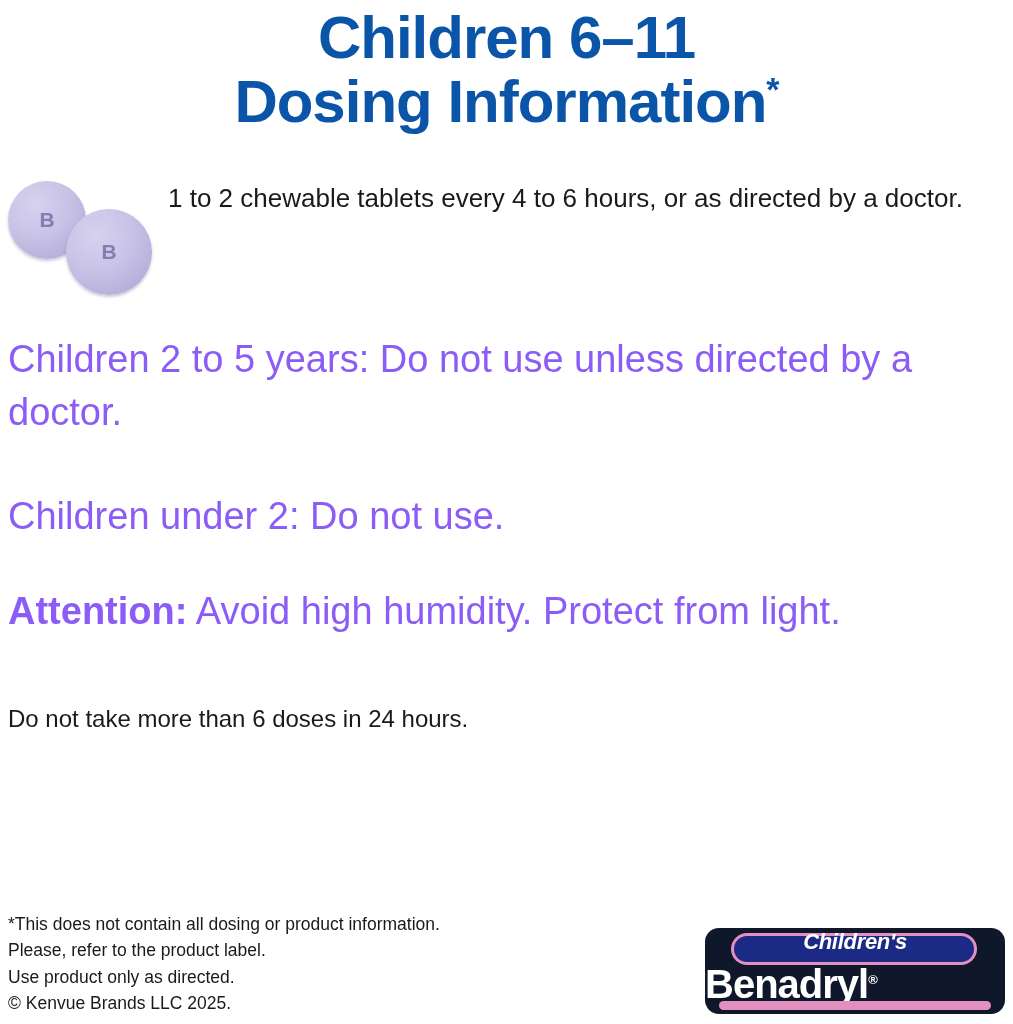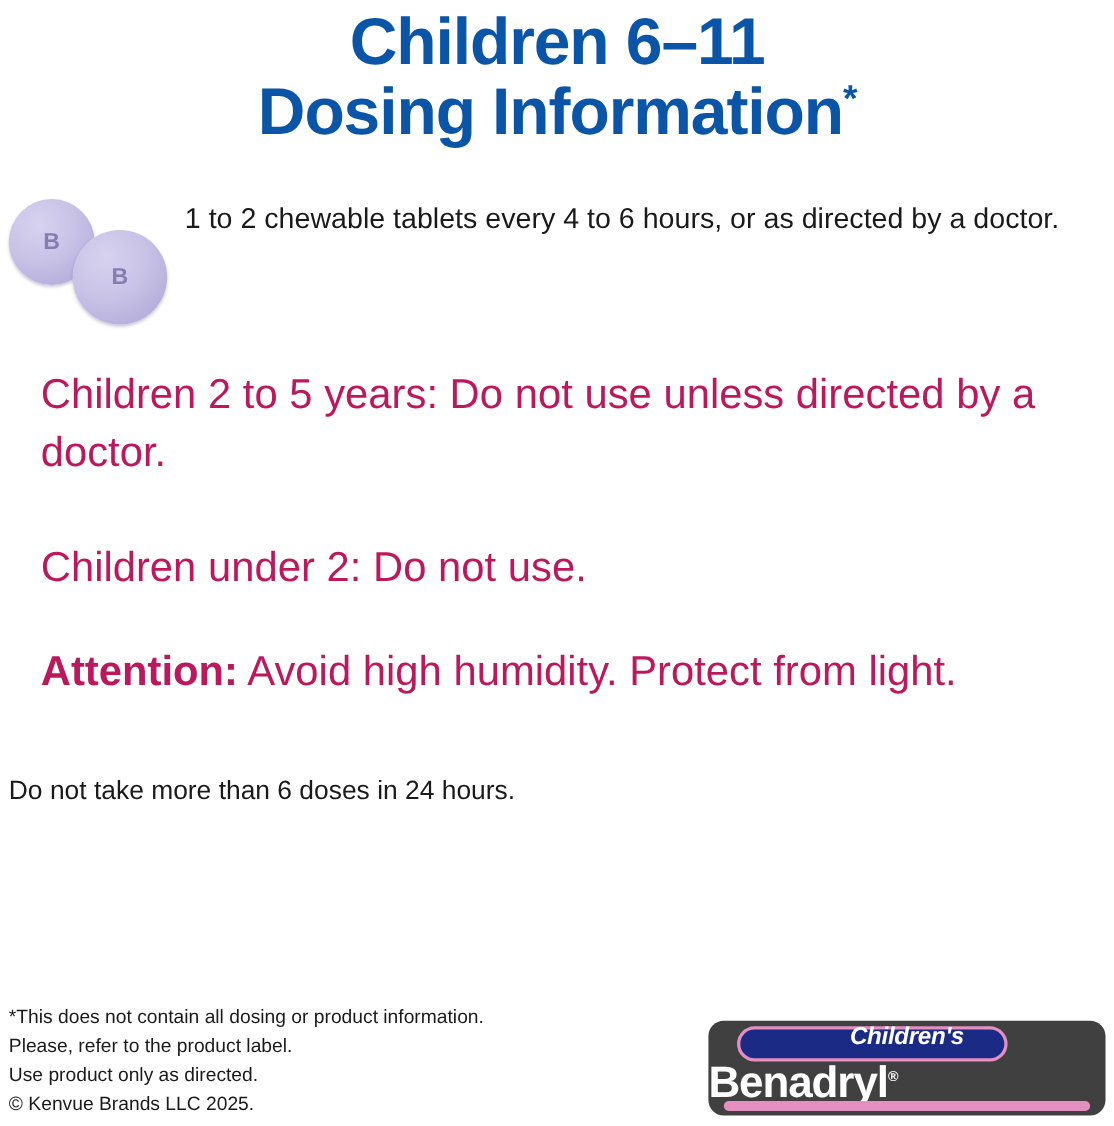--- a/index.html
+++ b/index.html
@@ -95,23 +95,22 @@
     line-height: 1.36;
     color: #1a1a1a;
     padding-top: 2px;
     max-width: 845px;
   }
 
   
   .para {
     font-size: 38px;
     line-height: 1.38;
-    color: #be185d;
+    color: #8b5cf6;
     max-width: 990px;
-    margin-left: 29px;
   }
   .para.p-children25 { margin-top: 34px; }
   .para.p-under2 { margin-top: 52px; }
   .para.p-attention { margin-top: 42px; }
   .para.p-attention b { font-weight: bold; }
 
   .small-note {
     font-size: 24px;
     line-height: 1.35;
     color: #1a1a1a;
@@ -132,23 +131,23 @@
     font-size: 17.5px;
     line-height: 1.5;
     color: #1a1a1a;
     max-width: 560px;
   }
   .disclaimer div { white-space: nowrap; }
 
   
   .logo {
     position: relative;
-    width: 361px;
+    width: 300px;
     height: 86px;
-    background: #404040;
+    background: #0f172a;
     border-radius: 14px;
     overflow: hidden;
     margin-bottom: 2px;
   }
   .logo .childrens-pill {
     position: absolute;
     left: 26px;
     top: 5px;
     width: 246px;
     height: 32px;

